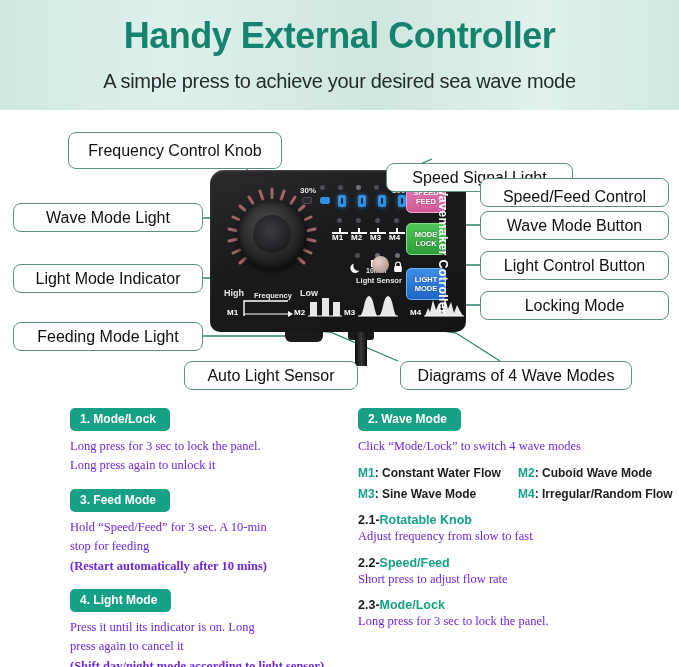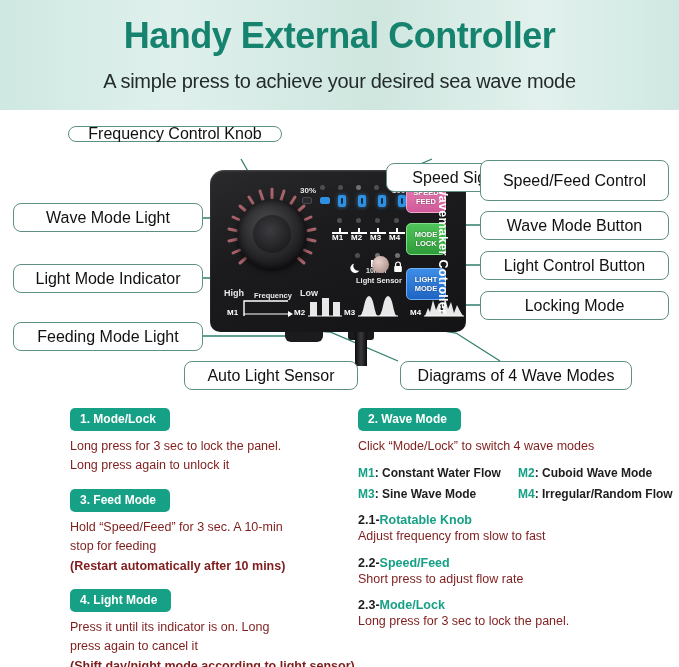--- a/index.html
+++ b/index.html
@@ -114,21 +114,21 @@
   
   #instructions{position:absolute;left:10px;top:408px;width:679px;height:259px;}
   .col{position:absolute;top:0;}
   #col-left{left:60px;width:290px;}
   #col-right{left:348px;width:320px;}
   .badge{
     display:inline-block;background:#16a085;color:#fff;
     font-size:12px;font-weight:bold;border-radius:5px;
     padding:4px 14px 5px 10px;margin-bottom:6px;
   }
-  .ln{font-size:12.5px;color:#7f1d1d;line-height:1.55;}
+  .ln{font-size:12.5px;color:#6d28d9;line-height:1.55;font-family:Liberation Serif, serif;}
   .ln.b{font-weight:bold;}
   .sub{font-size:12.5px;font-weight:bold;color:#1d1d1d;margin-top:9px;}
   .sub em{font-style:normal;color:#16a085;}
   .blk{margin-bottom:13px;}
   .mrow{display:flex;font-size:12px;font-weight:bold;color:#1d1d1d;line-height:1.7;}
   .mrow > div{width:50%;}
   .mrow b{color:#16a085;font-weight:bold;}
 </style>
 </head>
 <body>
@@ -159,41 +159,41 @@
 
     <path d="M480,305 L430,305 L384,263"></path>
 
     <path d="M356,375 L356,352 L360,285"></path>
 
     <path d="M500,361 L456,333 L420,327"></path>
     <path d="M398,361 L330,332 L300,330"></path>
   </g>
 </svg>
 
-<div class="callout" style="left:68px;top:126px;width:214px;height:16px;">
+<div class="callout" style="left:68px;top:132px;width:214px;height:37px;">
   <span>Frequency Control Knob</span>
 </div>
 
 <div class="callout" style="left:386px;top:130px;width:187px;height:29px;margin-top:33px;">
   <span>Speed Signal Light</span>
 </div>
 
 <div class="callout" style="left:13px;top:203px;width:190px;height:29px;">
   <span>Wave Mode Light</span>
 </div>
 
 <div class="callout" style="left:13px;top:264px;width:190px;height:29px;">
   <span>Light Mode Indicator</span>
 </div>
 
 <div class="callout" style="left:13px;top:322px;width:190px;height:29px;">
   <span>Feeding Mode Light</span>
 </div>
 
-<div class="callout" style="left:480px;top:160px;width:189px;height:41px;">
+<div class="callout" style="left:480px;top:178px;width:189px;height:29px;align-items:flex-end;">
   <span>Speed/Feed Control</span>
 </div>
 
 <div class="callout" style="left:480px;top:211px;width:189px;height:29px;">
   <span>Wave Mode Button</span>
 </div>
 
 <div class="callout" style="left:480px;top:251px;width:189px;height:29px;">
   <span>Light Control Button</span>
 </div>

